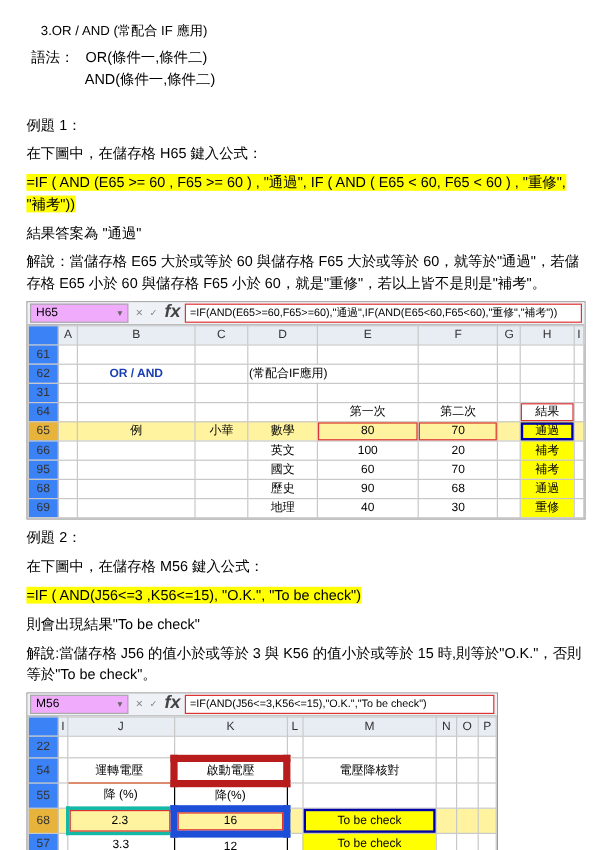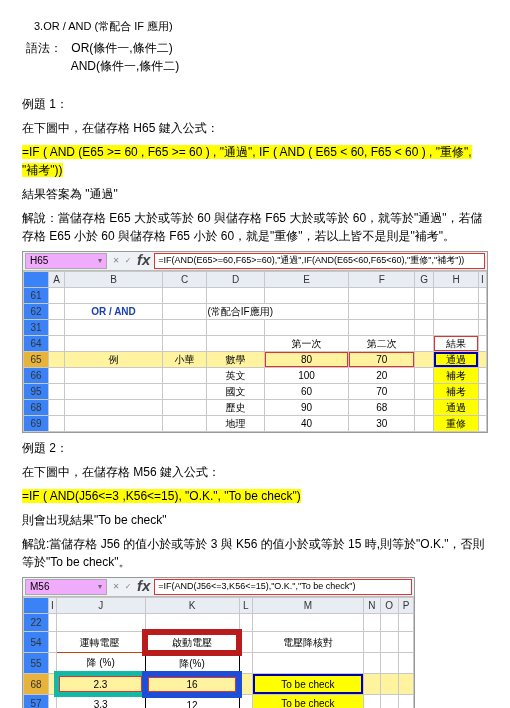--- a/index.html
+++ b/index.html
@@ -319,21 +319,21 @@
           <td style="border:1px solid #000">降(%)</td>
           <td></td>
           <td></td>
           <td></td>
           <td></td>
           <td></td>
         </tr>
     <tr class="rowhl">
       <th class="rowhead">68</th>
           <td></td>
-      <td class="cell-redbox" style="border:5px solid #14b8a6">2.3</td>
+      <td class="cell-redbox" style="border:3px solid #14b8a6">2.3</td>
       <td class="cell-redbox" style="border:6px solid #1d4ed8">16</td>
           <td></td>
       <td class="cell-sel ylcell">To be check</td>
           <td></td>
           <td></td>
           <td></td>
     </tr>
     <tr>
           <th class="rowhead">57</th>
           <td></td>

